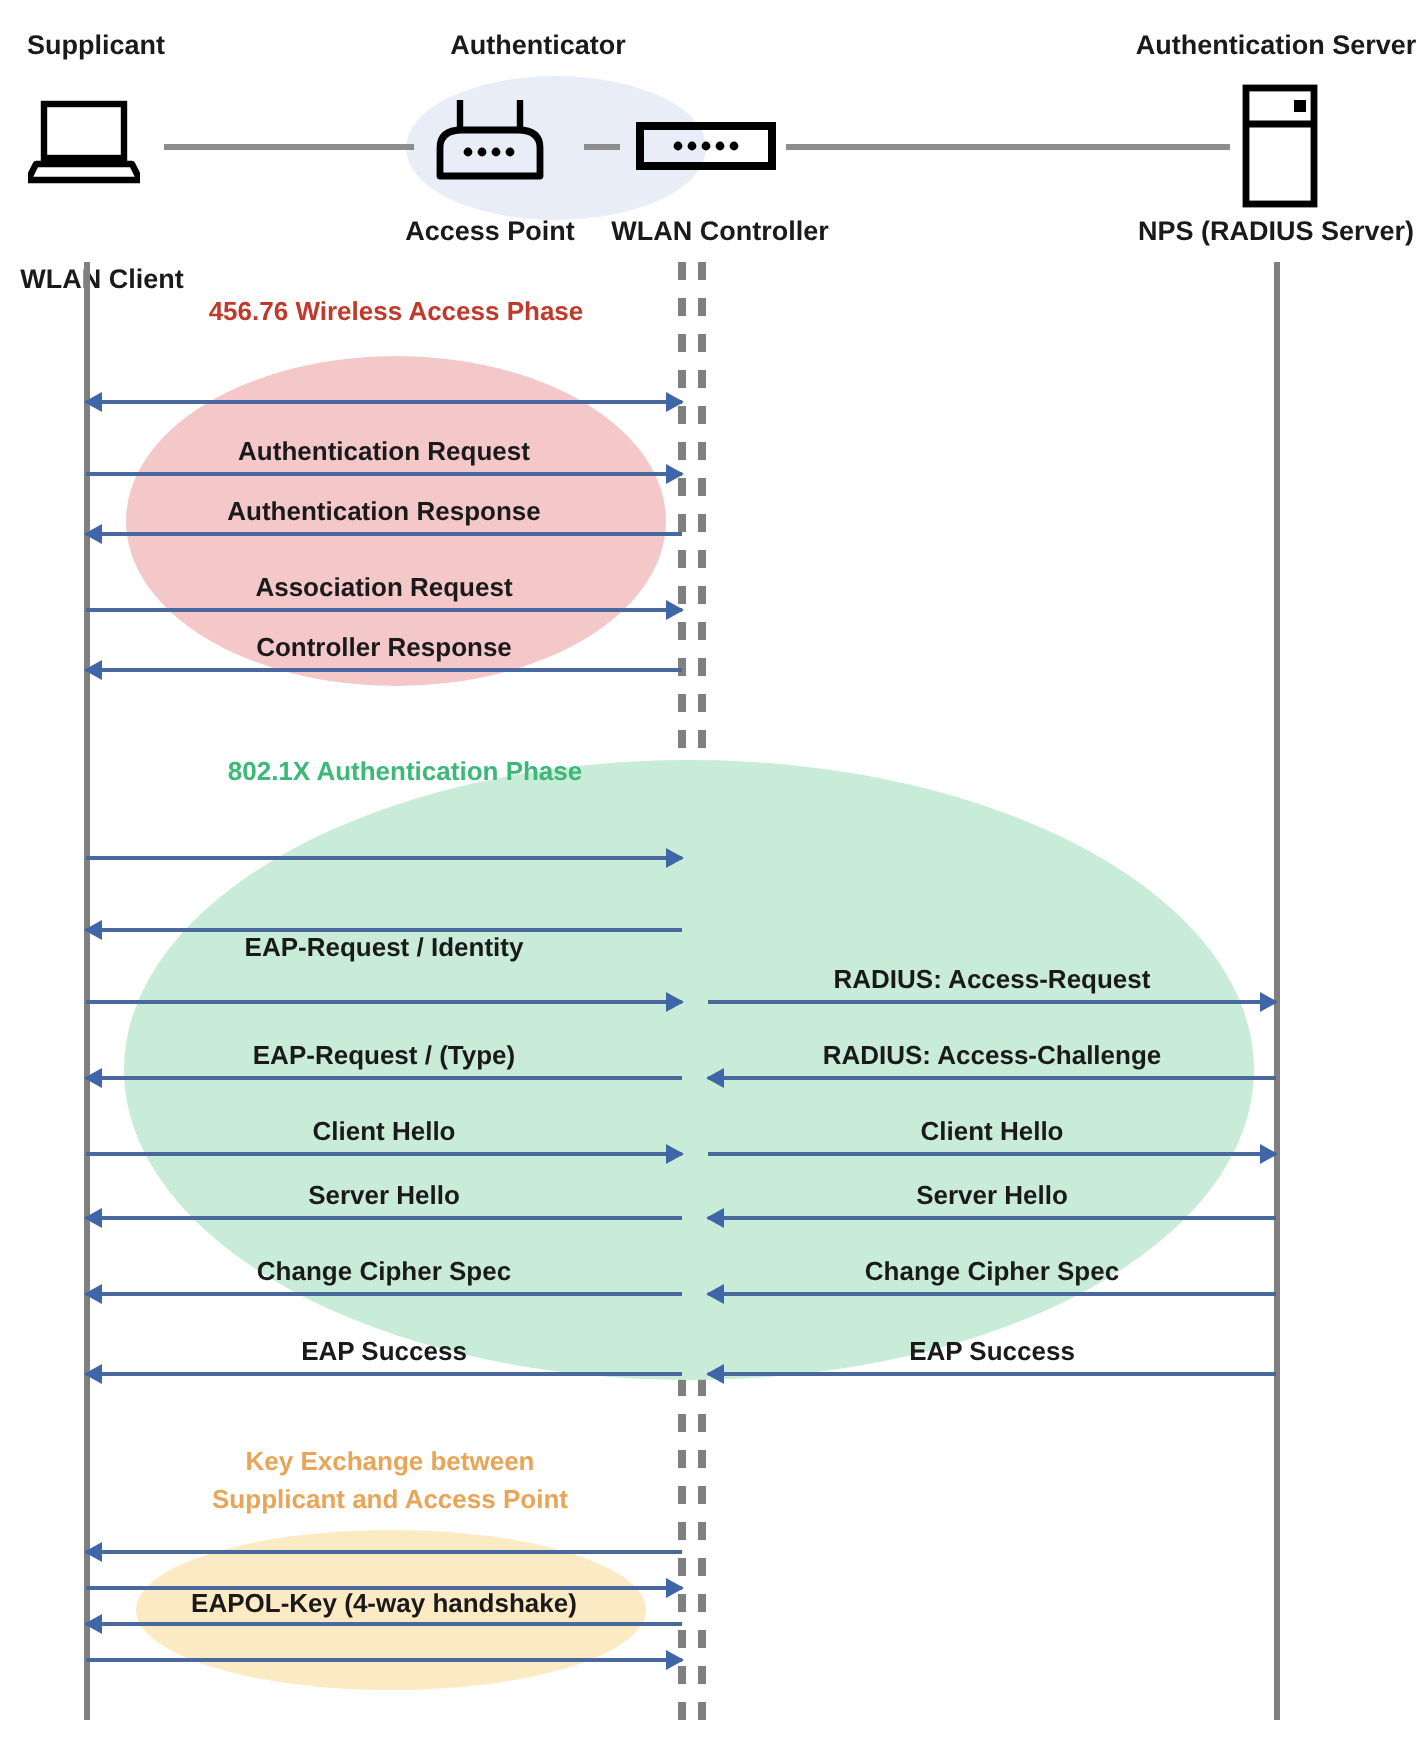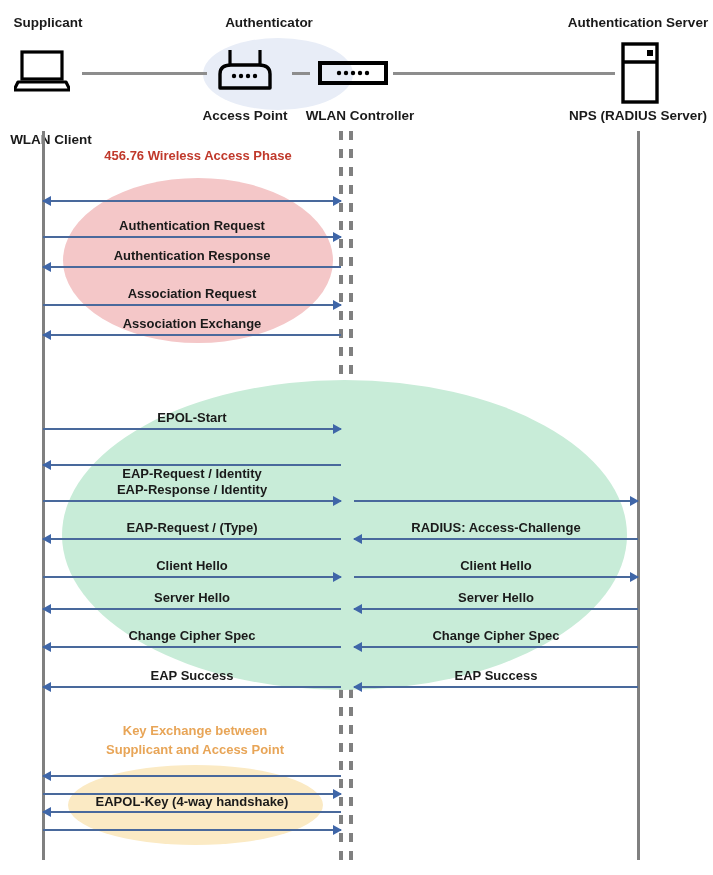--- a/index.html
+++ b/index.html
@@ -191,41 +191,40 @@
   <div class="msg" style="left:43px; top:304px; width:298px;">
     <div class="shaft"></div>
     <div class="head right"></div>
   </div>
   <div class="msg-label" style="left:43px; top:286px; width:298px;">Association Request</div>
 
   <div class="msg" style="left:43px; top:334px; width:298px;">
     <div class="shaft"></div>
     <div class="head left"></div>
   </div>
-  <div class="msg-label" style="left:43px; top:316px; width:298px;">Association Exchange</div>
+  <div class="msg-label" style="left:43px; top:316px; width:298px;">Controller Response</div>
 
   <div class="phase-blob" style="left:62px; top:380px; width:565px; height:310px; background:#c8ecd8;"></div>
+  <div class="phase-title" style="left:95px; top:376px; width:215px; color:#3cb878;">802.1X Authentication Phase</div>
 
   <div class="msg" style="left:43px; top:428px; width:298px;">
     <div class="shaft"></div>
       <div class="head right"></div>
   </div>
-  <div class="msg-label" style="left:43px; top:410px; width:298px;">EPOL-Start</div>
 
   <div class="msg" style="left:43px; top:464px; width:298px;">
     <div class="shaft"></div>
       <div class="head left"></div>
   </div>
   <div class="msg-label" style="left:43px; top:466px; width:298px;">EAP-Request / Identity</div>
 
   <div class="msg" style="left:43px; top:500px; width:298px;">
     <div class="shaft"></div>
       <div class="head right"></div>
   </div>
-  <div class="msg-label" style="left:43px; top:482px; width:298px;">EAP-Response / Identity</div>
 
   <div class="msg" style="left:43px; top:538px; width:298px;">
     <div class="shaft"></div>
       <div class="head left"></div>
   </div>
   <div class="msg-label" style="left:43px; top:520px; width:298px;">EAP-Request / (Type)</div>
 
   <div class="msg" style="left:43px; top:576px; width:298px;">
     <div class="shaft"></div>
       <div class="head right"></div>
@@ -247,20 +246,21 @@
   <div class="msg" style="left:43px; top:686px; width:298px;">
     <div class="shaft"></div>
       <div class="head left"></div>
   </div>
   <div class="msg-label" style="left:43px; top:668px; width:298px;">EAP Success</div>
 
   <div class="msg" style="left:354px; top:500px; width:284px;">
     <div class="shaft"></div>
       <div class="head right"></div>
   </div>
+  <div class="msg-label" style="left:354px; top:482px; width:284px;">RADIUS: Access-Request</div>
 
   <div class="msg" style="left:354px; top:538px; width:284px;">
     <div class="shaft"></div>
       <div class="head left"></div>
   </div>
   <div class="msg-label" style="left:354px; top:520px; width:284px;">RADIUS: Access-Challenge</div>
 
   <div class="msg" style="left:354px; top:576px; width:284px;">
     <div class="shaft"></div>
       <div class="head right"></div>

